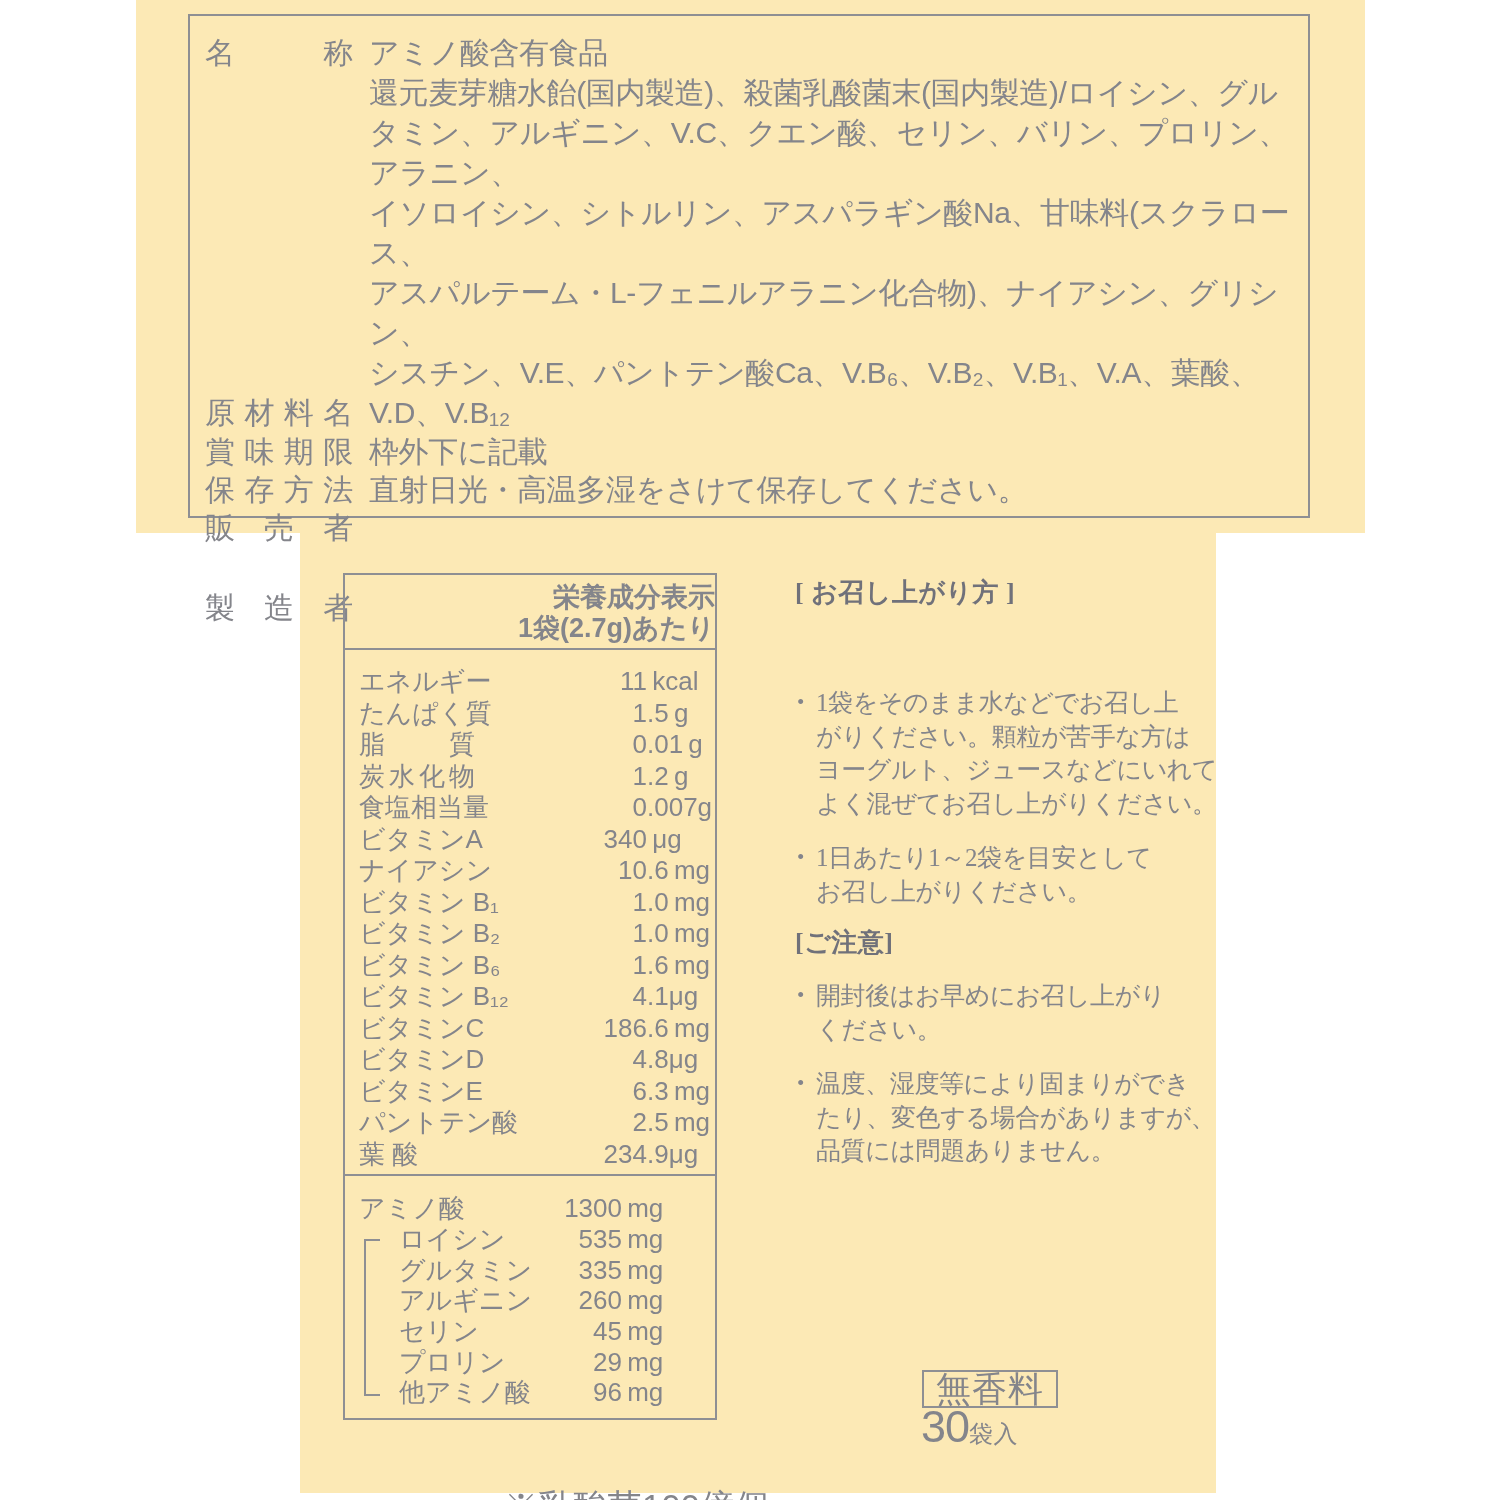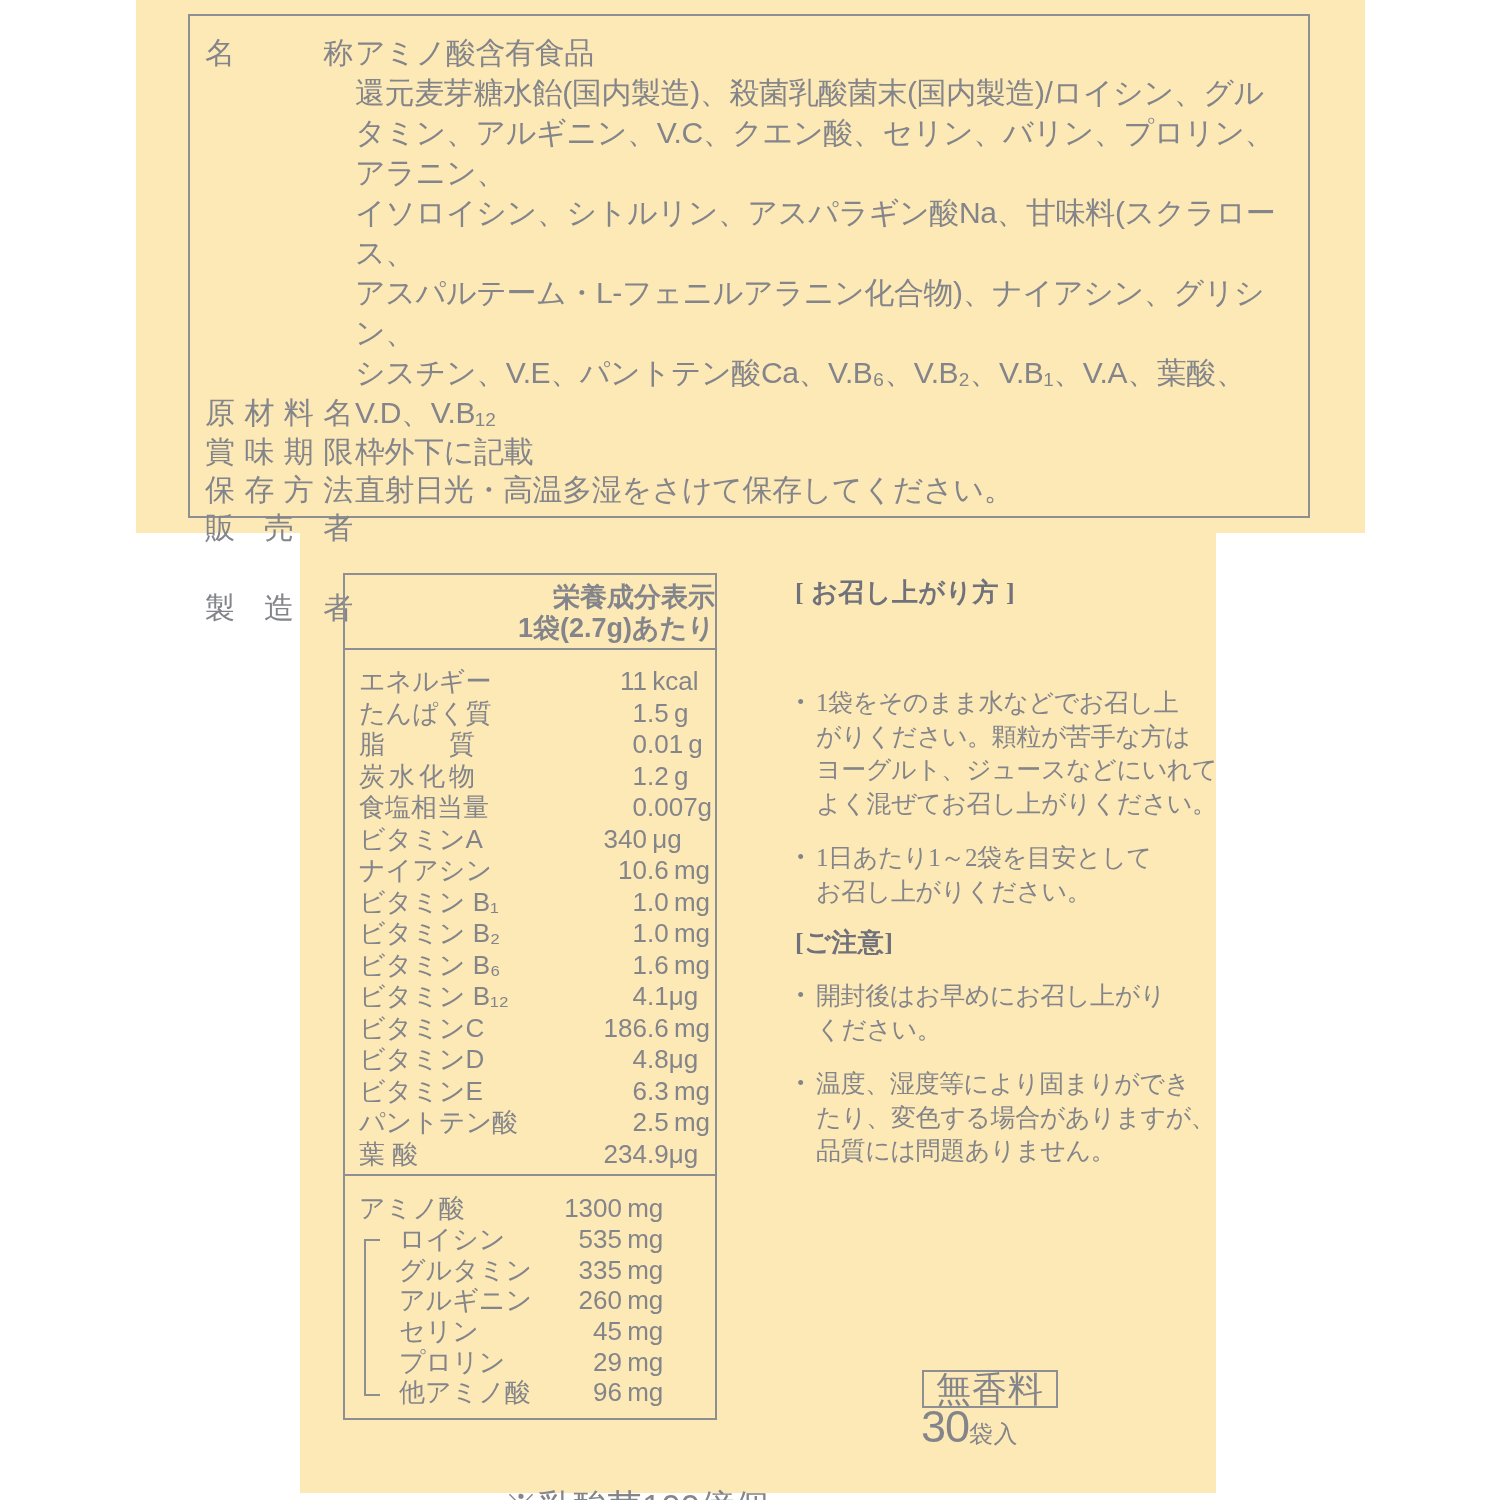--- a/index.html
+++ b/index.html
@@ -15,21 +15,21 @@
   
   .info-box{
     position:absolute;left:188px;top:14px;width:1122px;height:504px;
     box-sizing:border-box;border:2px solid #8e8f93;
     padding:17px 14px 0 15px;font-size:30px;letter-spacing:-0.2px;
   }
   .irow{display:flex;align-items:flex-end;line-height:40px;}
   .irow.compact{line-height:38px;}
   .irow.gap{margin-top:42px;}
   .ilabel{width:148px;min-width:148px;text-align:justify;text-align-last:justify;}
-  .ival{margin-left:2px;white-space:pre-line;letter-spacing:-0.4px;}
+  .ival{margin-left:16px;white-space:pre-line;letter-spacing:-0.4px;}
 
   
   .ntable{
     position:absolute;left:343px;top:573px;width:374px;
     box-sizing:border-box;border:2px solid #8e8f93;font-size:26px;
   }
   .nhead{text-align:right;font-size:27px;line-height:31px;padding:7px 0 4px;border-bottom:2px solid #8e8f93;font-weight:bold;}
   .nbody{padding:16px 0 4px 14px;}
   .nrow{position:relative;height:31.5px;line-height:31.5px;}
   .nlabel{letter-spacing:0;}

